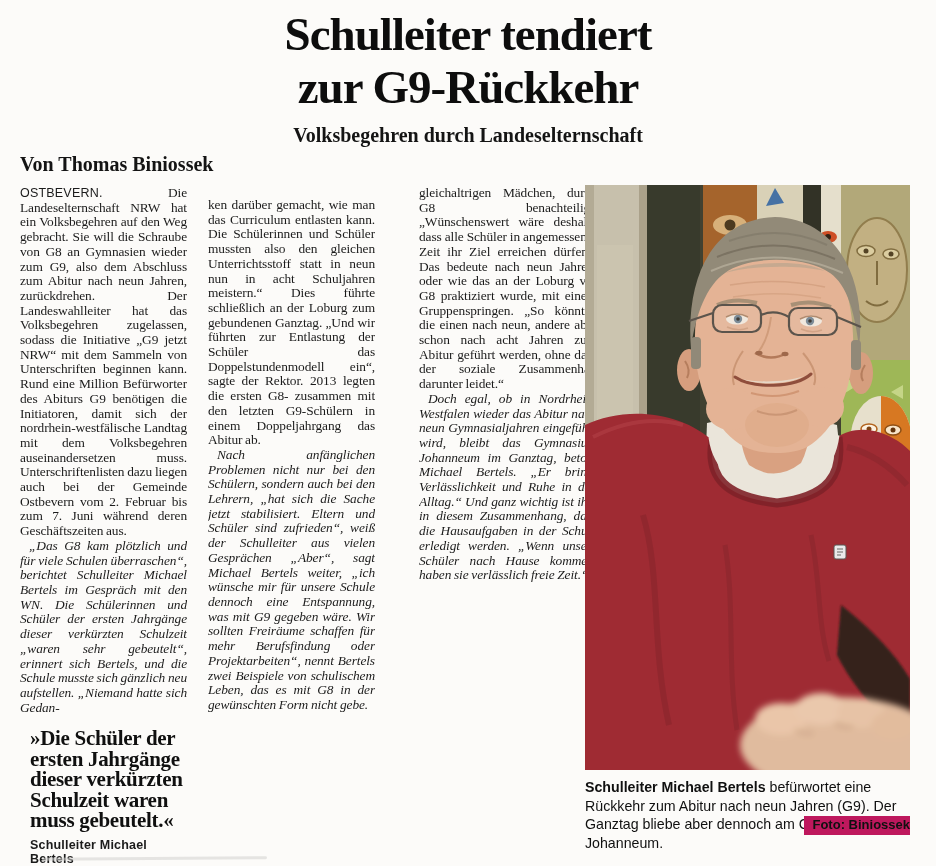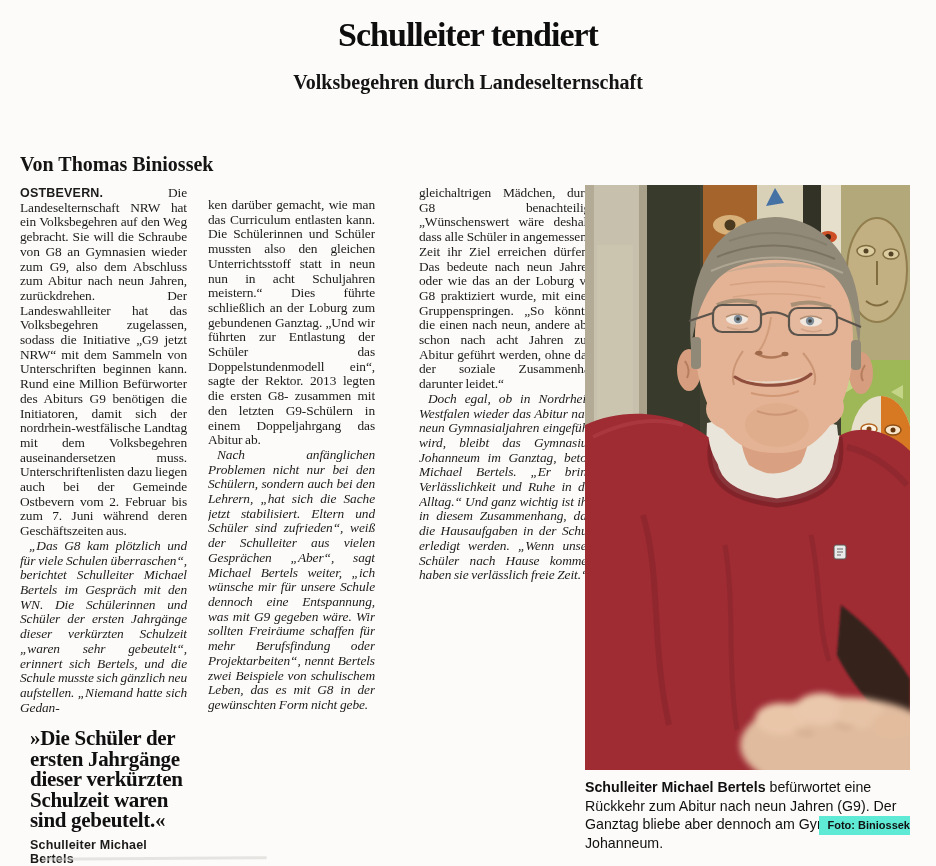--- a/index.html
+++ b/index.html
@@ -4,74 +4,75 @@
 <style>
   html,body{margin:0;padding:0;background:#e8e8e8;}
   .page{
     position:relative;width:936px;height:866px;margin:0 auto;
     background:#fcfbf9;overflow:hidden;color:#1b1b1b;
     font-family:"Liberation Serif", serif;
   }
   
   .masthead{position:absolute;top:8px;left:0;width:936px;text-align:center;}
   .headline{margin:0;font-weight:700;color:#0d0d0d;
-    font-size:34px;line-height:53px;letter-spacing:-1px;}
+    font-size:47px;line-height:53px;letter-spacing:-1px;}
   .headline .hl-line{display:block;}
   .subtitle{margin:10px 0 0 0;font-size:20px;font-weight:700;color:#141414;letter-spacing:0;}
   .byline{position:absolute;top:153px;left:20px;font-size:20px;font-weight:700;color:#141414;}
   
   .col{position:absolute;top:186px;font-size:13.4px;line-height:14.7px;
     text-align:justify;letter-spacing:-0.1px;word-spacing:-0.5px;hyphens:auto;}
   .col p{margin:0;}
   .col p.indent{text-indent:9px;font-style:italic;}
   .col1{left:20px;width:167px;height:540px;overflow:hidden;}
   .col2{left:208px;width:167px;height:672px;overflow:hidden;margin-top:12px;}
   .col3{left:419px;width:178px;height:672px;overflow:hidden;}
-  .dateline{font-family:"Liberation Sans", sans-serif;font-weight:700;font-size:12.5px;letter-spacing:0.2px;}
+  .dateline{font-family:"Liberation Sans", sans-serif;font-weight:400;font-size:12.5px;letter-spacing:0.2px;}
   
   .pullquote{position:absolute;left:30px;top:724px;width:157px;background:#fcfbf9;
     padding-top:4px;}
   .pq-text{margin:0;font-size:21px;line-height:20.5px;font-weight:700;color:#101010;
     letter-spacing:-0.3px;}
   .pq-attr{margin-top:7px;padding-bottom:4px;border-bottom:3px solid #111;
     font-family:"Liberation Sans", sans-serif;font-weight:700;font-size:12.5px;letter-spacing:0.2px;}
   
   .photo{position:absolute;left:585px;top:185px;width:325px;height:585px;margin:0;}
   .photo svg{display:block;}
   
   .caption{position:absolute;left:585px;top:778px;width:325px;
     font-family:"Liberation Sans", sans-serif;font-size:14.2px;line-height:18.5px;color:#101010;}
   .cap-bold{font-weight:700;}
-  .credit{position:absolute;right:0;top:38px;font-size:11px;font-weight:600;
-    background:#5eead4;padding-left:8px;}
+  .credit{position:absolute;right:0;top:38px;font-size:13px;font-weight:600;
+    background:#be185d;padding-left:8px;}
   
   .scan-smudge{position:absolute;left:42px;top:857px;width:225px;height:3px;
     background:#d2d2d0;opacity:.55;border-radius:2px;transform:rotate(-0.4deg);}
 </style>
 </head>
 <body>
 
 <div class="page">
 
   <header class="masthead">
     <h1 class="headline">
       <span class="hl-line">Schulleiter tendiert</span>
+      <span class="hl-line">zur G9-Rückkehr</span>
     </h1>
     <h2 class="subtitle">Volksbegehren durch Landeselternschaft</h2>
   </header>
 
   <div class="byline">Von Thomas Biniossek</div>
 
   <section class="col col1">
     <p><span class="dateline">OSTBEVERN.</span> <span>Die Landeselternschaft NRW hat ein Volksbegehren auf den Weg gebracht. Sie will die Schraube von G8 an Gymnasien wieder zum G9, also dem Abschluss zum Abitur nach neun Jahren, zurückdrehen. Der Landeswahlleiter hat das Volksbegehren zugelassen, sodass die Initiative „G9 jetzt NRW“ mit dem Sammeln von Unterschriften beginnen kann. Rund eine Million Befürworter des Abiturs G9 benötigen die Initiatoren, damit sich der nordrhein-westfälische Landtag mit dem Volksbegehren auseinandersetzen muss. Unterschriftenlisten dazu liegen auch bei der Gemeinde Ostbevern vom 2. Februar bis zum 7. Juni während deren Geschäftszeiten aus.</span></p>
     <p class="indent">„Das G8 kam plötzlich und für viele Schulen überraschen“, berichtet Schulleiter Michael Bertels im Gespräch mit den WN. Die Schülerinnen und Schüler der ersten Jahrgänge dieser verkürzten Schulzeit „waren sehr gebeutelt“, erinnert sich Bertels, und die Schule musste sich gänzlich neu aufstellen. „Niemand hatte sich Gedan-</p>
   </section>
 
   <aside class="pullquote">
-    <p class="pq-text">»Die Schüler der ersten Jahrgänge dieser verkürzten Schulzeit waren sind gebeutelt.«</p>
+    <p class="pq-text">»Die Schüler der ersten Jahrgänge dieser verkürzten Schulzeit waren muss gebeutelt.«</p>
     <div class="pq-attr">Schulleiter Michael Bertels</div>
   </aside>
 
   <section class="col col2">
     <p>ken darüber gemacht, wie man das Curriculum entlasten kann. Die Schülerinnen und Schüler mussten also den gleichen Unterrichtsstoff statt in neun nun in acht Schuljahren meistern.“ Dies führte schließlich an der Loburg zum gebundenen Ganztag. „Und wir führten zur Entlastung der Schüler das Doppelstundenmodell ein“, sagte der Rektor. 2013 legten die ersten G8- zusammen mit den letzten G9-Schülern in einem Doppeljahrgang das Abitur ab.</p>
     <p class="indent">Nach anfänglichen Problemen nicht nur bei den Schülern, sondern auch bei den Lehrern, „hat sich die Sache jetzt stabilisiert. Eltern und Schüler sind zufrieden“, weiß der Schulleiter aus vielen Gesprächen „Aber“, sagt Michael Bertels weiter, „ich wünsche mir für unsere Schule dennoch eine Entspannung, was mit G9 gegeben wäre. Wir sollten Freiräume schaffen für mehr Berufsfindung oder Projektarbeiten“, nennt Bertels zwei Beispiele von schulischem Leben, das es mit G8 in der gewünschten Form nicht gebe.</p>
   </section>
 
   <section class="col col3">
     <p>gleichaltrigen Mädchen, durch G8 benachteiligt. „Wünschenswert wäre deshalb, dass alle Schüler in angemessener Zeit ihr Ziel erreichen dürfen.“ Das bedeute nach neun Jahren, oder wie das an der Loburg vor G8 praktiziert wurde, mit einem Gruppenspringen. „So könnten die einen nach neun, andere aber schon nach acht Jahren zum Abitur geführt werden, ohne dass der soziale Zusammenhalt darunter leidet.“</p>

